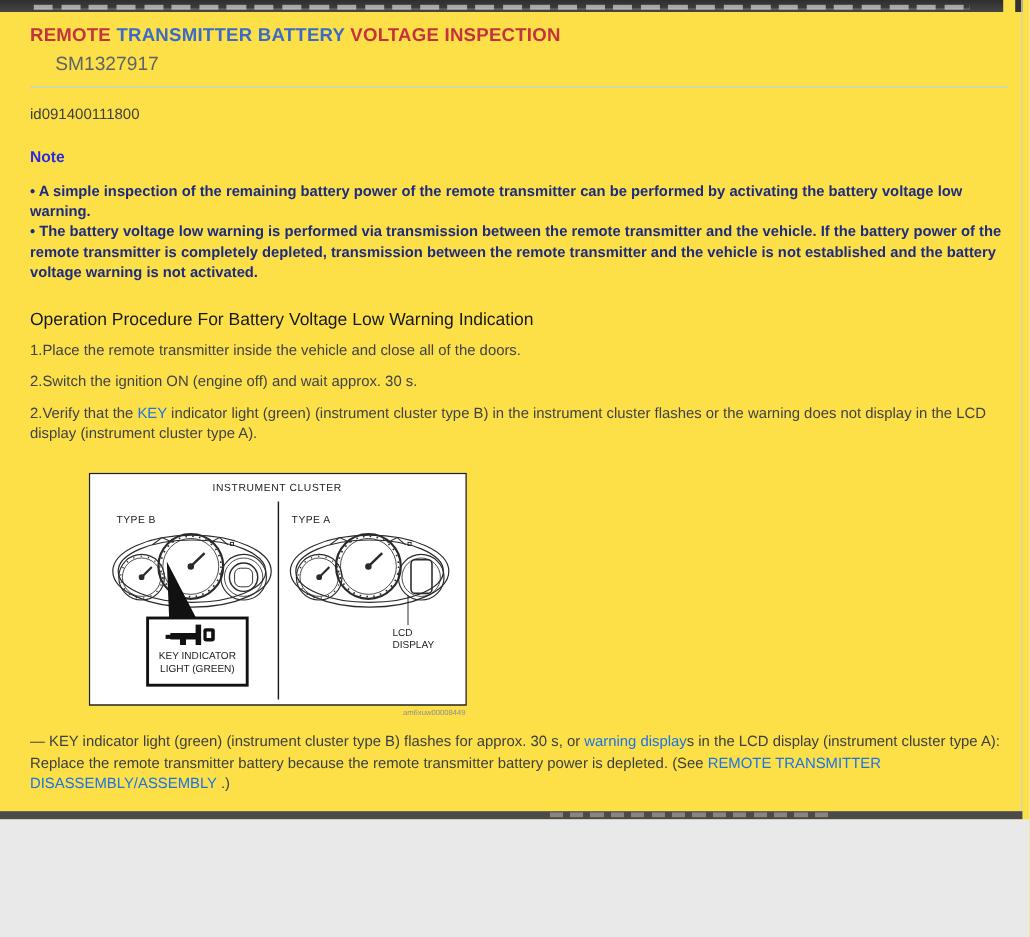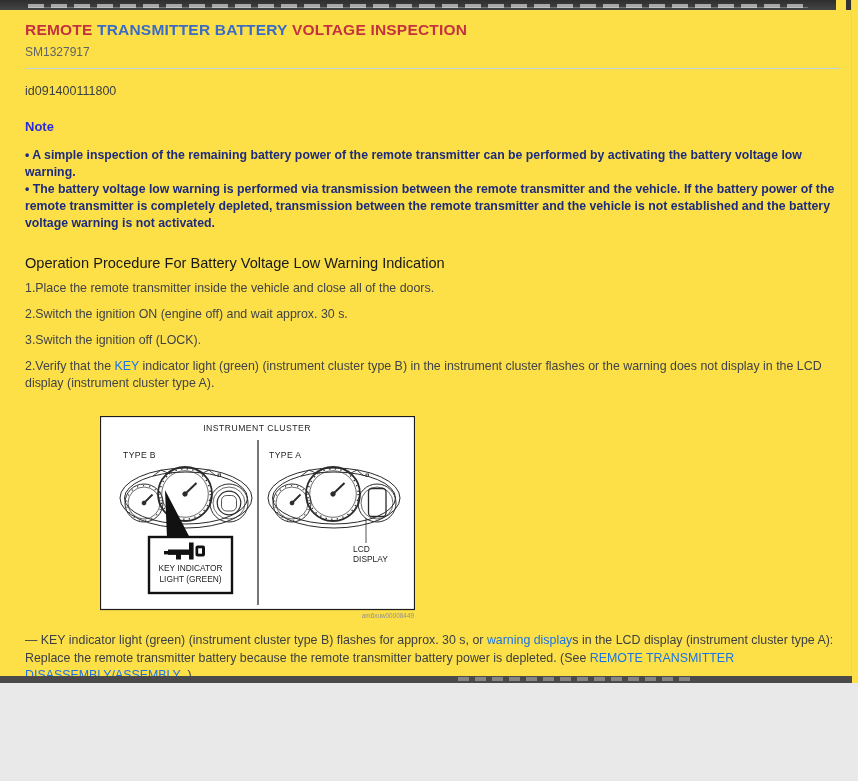--- a/index.html
+++ b/index.html
@@ -16,34 +16,34 @@
   .bottom-bar { position:absolute; left:0; bottom:0; width:852px; height:7px; background:#4a4a4a; }
   .bottom-bar-frag { position:absolute; left:458px; top:1px; width:232px; height:4px;
              background:repeating-linear-gradient(90deg, rgba(190,180,180,.55) 0 11px, rgba(0,0,0,0) 11px 17px); }
   .right-edge-line { position:absolute; top:0; right:6px; width:1px; height:100%; background:#cfcfcf; }
 
   .content { position:absolute; left:25px; top:10px; width:815px; }
 
   .doc-title { margin-top:11px; font-size:15.5px; font-weight:600; letter-spacing:.2px; }
   .t-red  { color:#c5323f; }
   .t-blue { color:#3a6bc6; }
-  .doc-subtitle { margin-top:6px; font-size:12px; color:#5f6368; }
+  .doc-subtitle { margin-top:6px; font-size:16px; color:#5f6368;margin-left:21px; }
   .hr { border:none; border-top:1px solid #b9d2e8; margin-top:9px; }
   .doc-id { margin-top:15px; text-align:left; font-size:12.5px; color:#3c4043; }
 
   .note-label { margin-top:21px; font-size:13px; font-weight:700; color:#2a2ae0; }
   .note-block { margin-top:13px; font-size:12.3px; font-weight:600; color:#1d2b7e; line-height:17px; }
   .note-line { }
   .note-line.highlight { background:#f4eb02; padding:1px 2px; margin-left:-2px; }
 
   .proc-heading { margin-top:23px; font-size:14.6px; font-weight:400; color:#17181a; }
   .step { margin-top:9px; font-size:12.4px; color:#404347; line-height:17px; }
   .inline-link { color:#1a73e8; text-decoration:none; cursor:pointer; }
 
-  .figure-wrap { margin-top:24px; margin-left:75px; width:315px; }
+  .figure-wrap { margin-top:24px; margin-left:49px; width:315px; }
   .figure-wrap svg { display:block; }
 
   .result-para { margin-top:10px; font-size:12.4px; color:#3c4043; line-height:17.5px; width:815px; }
 
   .cursor { position:absolute; left:372px; top:716px; }
 </style>
 </head>
 <body>
 
 <div class="screen">
@@ -68,21 +68,20 @@
 
     <div class="note-block">
       <div class="note-line">• A simple inspection of the remaining battery power of the remote transmitter can be performed by activating the battery voltage low warning.</div>
       <div class="note-line">• The battery voltage low warning is performed via transmission between the remote transmitter and the vehicle. If the battery power of the remote transmitter is completely depleted, transmission between the remote transmitter and the vehicle is not established and the battery voltage warning is not activated.</div>
     </div>
 
     <div class="proc-heading">Operation Procedure For Battery Voltage Low Warning Indication</div>
 
     <div class="step">1.Place the remote transmitter inside the vehicle and close all of the doors.</div>
     <div class="step">2.Switch the ignition ON (engine off) and wait approx. 30 s.</div>
-    <div class="step">3.Switch the ignition off (LOCK).</div>
     <div class="step"><span>2.Verify that the </span><a class="inline-link">KEY</a><span> indicator light (green) (instrument cluster type B) in the instrument cluster flashes or the warning does not display in the LCD display (instrument cluster type A).</span></div>
 
     <div class="figure-wrap">
       <svg width="315" height="206" viewBox="0 0 315 206">
         <defs>
           <g id="cluster" fill="none" stroke="#2a2a2a" stroke-width="1">
             <ellipse cx="0" cy="0" rx="66" ry="30"></ellipse>
             <ellipse cx="0" cy="0" rx="61.5" ry="26"></ellipse>
 
             <path d="M-33,-22 L-25,-28 L-16,-24" stroke-width="0.9"></path>

